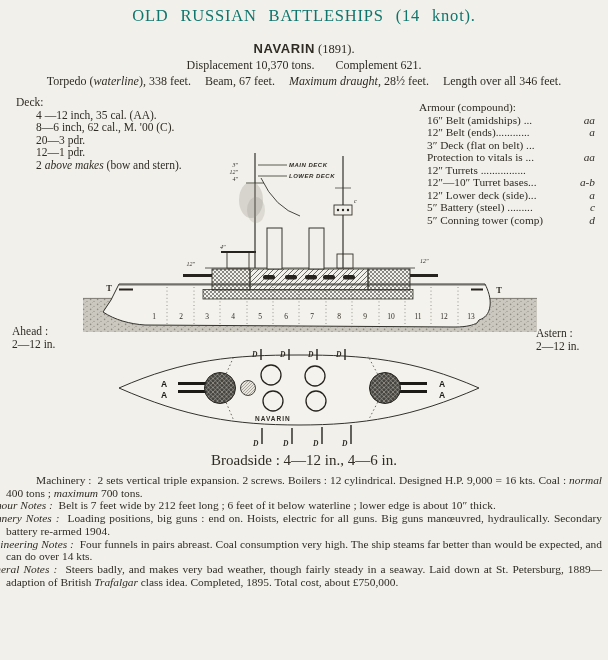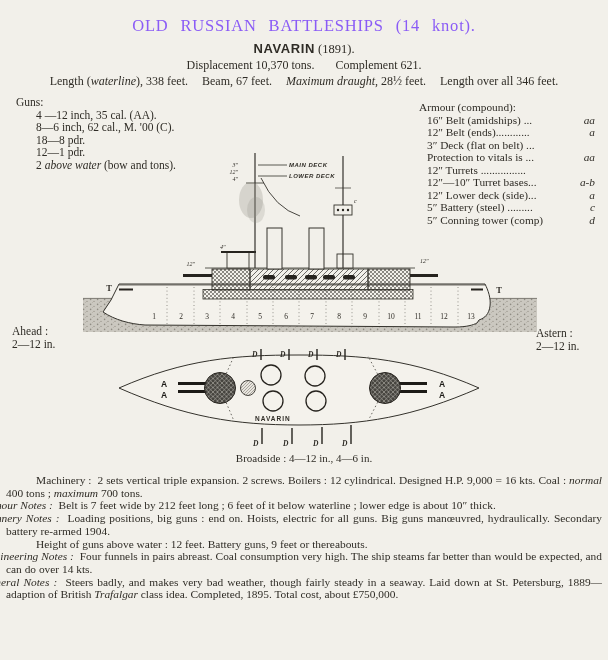--- a/index.html
+++ b/index.html
@@ -1,34 +1,34 @@
 <!DOCTYPE html>
 <html><head>
 <meta charset="utf-8">
 <style>
   html,body{margin:0;padding:0;}
   .page{position:relative;width:608px;height:660px;background:#f2f0ea;overflow:hidden;
         font-family:"Liberation Serif",serif;color:#2f2c26;}
   .abs{position:absolute;}
   .center{text-align:center;width:100%;}
-  .title{top:16px;font-size:16.5px;letter-spacing:.8px;word-spacing:7px;color:#8b5cf6;}
+  .title{top:6px;font-size:16.5px;letter-spacing:.8px;word-spacing:7px;color:#0f766e;}
   .shipline{top:41px;font-size:12.5px;}
   .shipname{font-family:"Liberation Sans",sans-serif;font-weight:bold;font-size:13px;letter-spacing:.6px;}
   .dispoline{top:58px;font-size:12px;}
   .dispoline .gap{margin-right:18px;}
   .dimline{top:74px;font-size:12px;}
   .dimline .gap{margin-right:11px;}
   .it{font-style:italic;}
   .guns{left:16px;top:96px;font-size:11.5px;line-height:12.5px;width:250px;}
   .guns .ind{padding-left:20px;}
   .armour{left:419px;top:101px;font-size:11.3px;line-height:12.5px;width:176px;}
   .arm-row{display:flex;justify-content:space-between;padding-left:8px;gap:29px;}
   .arm-code{font-style:italic;padding-left:4px;white-space:nowrap;}
   .sidelabel{font-size:11.5px;line-height:12.5px;text-align:left;}
-  .broadside{top:452px;font-size:11px;}
+  .broadside{top:452px;font-size:15px;}
   .notes{left:6px;right:6px;top:474px;font-size:11.4px;line-height:12.7px;text-align:justify;font-family:Liberation Serif, serif;}
   .notes p{margin:0;}
   .hang{margin-left:30px;text-indent:-24px;}
   .mach{text-indent:30px;}
   .sub{margin-left:30px;}
   .mt{margin-top:4px;}
   .mt2{margin-top:5px;}
   .svgtxt{font-family:"Liberation Serif",serif;fill:#2f2c26;}
   .decktxt{font-family:"Liberation Sans",sans-serif;font-weight:bold;font-style:italic;fill:#2f2c26;}
 </style>
@@ -43,33 +43,33 @@
     <span class="shipname">NAVARIN</span>
     <span>(1891).</span>
   </div>
 
   <div class="abs center dispoline">
     <span class="gap">Displacement 10,370 tons.</span>
     <span>Complement 621.</span>
   </div>
 
   <div class="abs center dimline">
-    <span>Length (</span><span class="it">waterline</span><span class="gap">), 338 feet.</span>
+    <span>Torpedo (</span><span class="it">waterline</span><span class="gap">), 338 feet.</span>
     <span class="gap">Beam, 67 feet.</span>
     <span class="it">Maximum draught</span><span class="gap">, 28½ feet.</span>
     <span>Length over all 346 feet.</span>
   </div>
 
   <div class="abs guns">
-    <div>Guns:</div>
+    <div>Deck:</div>
     <div class="ind">4 —12 inch, 35 cal. (AA).</div>
     <div class="ind">8—6 inch, 62 cal., M. '00 (C).</div>
-    <div class="ind">18—8 pdr.</div>
+    <div class="ind">20—3 pdr.</div>
     <div class="ind">12—1 pdr.</div>
-    <div class="ind"><span>2 </span><span class="it">above water</span><span> (bow and tons).</span></div>
+    <div class="ind"><span>2 </span><span class="it">above makes</span><span> (bow and stern).</span></div>
   </div>
 
   <div class="abs armour">
     <div>Armour (compound):</div>
     <div class="arm-row">
         <span>16″ Belt (amidships)  ...</span>
         <span class="arm-code">aa</span>
       </div>
     <div class="arm-row">
         <span>12″ Belt (ends)............</span>
@@ -322,21 +322,20 @@
       <span>2 sets vertical triple expansion.  2 screws.  Boilers :  12 cylindrical.  Designed  H.P. 9,000 = 16 kts.   Coal :  </span><span class="it">normal</span><span> 400 tons ;  </span><span class="it">maximum</span><span> 700 tons.</span>
     </p>
     <p class="hang mt">
       <span class="it">Armour Notes :</span>&nbsp;
       <span>Belt is 7 feet wide by 212 feet long ;  6 feet of it below waterline ;  lower edge is about 10″ thick.</span>
     </p>
     <p class="hang mt">
       <span class="it">Gunnery Notes :</span>&nbsp;
       <span>Loading positions, big guns :  end on.  Hoists, electric for all guns.  Big guns manœuvred, hydraulically.  Secondary battery re-armed 1904.</span>
     </p>
-    <div class="sub">Height of guns above water :  12 feet.   Battery guns, 9 feet or thereabouts.</div>
     <p class="hang mt2">
       <span class="it">Engineering Notes :</span>&nbsp;
       <span>Four funnels in pairs abreast.  Coal consumption very high.  The ship steams far better than would be expected, and can do over 14 kts.</span>
     </p>
     <p class="hang mt2">
       <span class="it">General Notes :</span>&nbsp;
       <span>Steers badly, and makes very bad weather, though fairly steady in a seaway.  Laid down at St. Petersburg, 1889—adaption of British </span><span class="it">Trafalgar</span><span> class idea.  Completed, 1895.  Total cost, about £750,000.</span>
     </p>
   </div>
 

